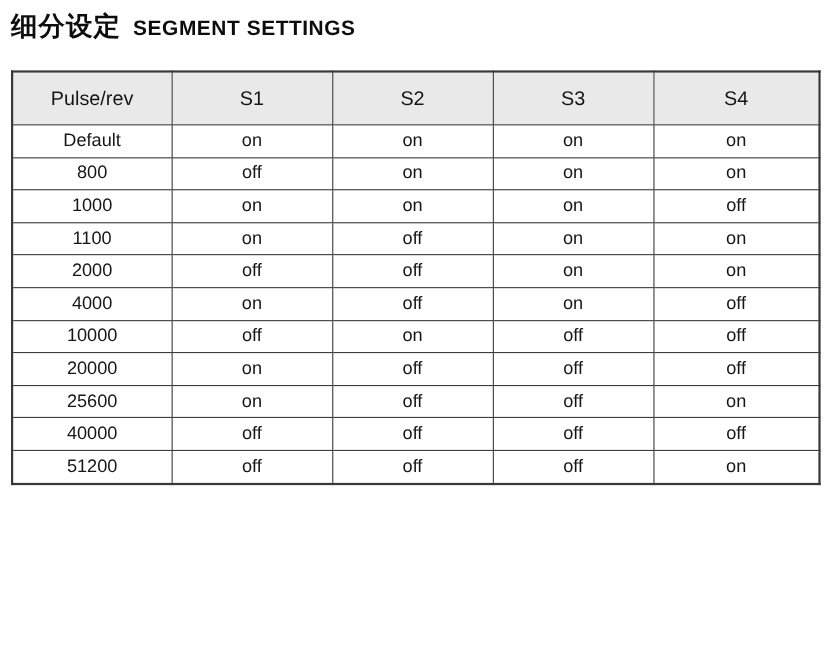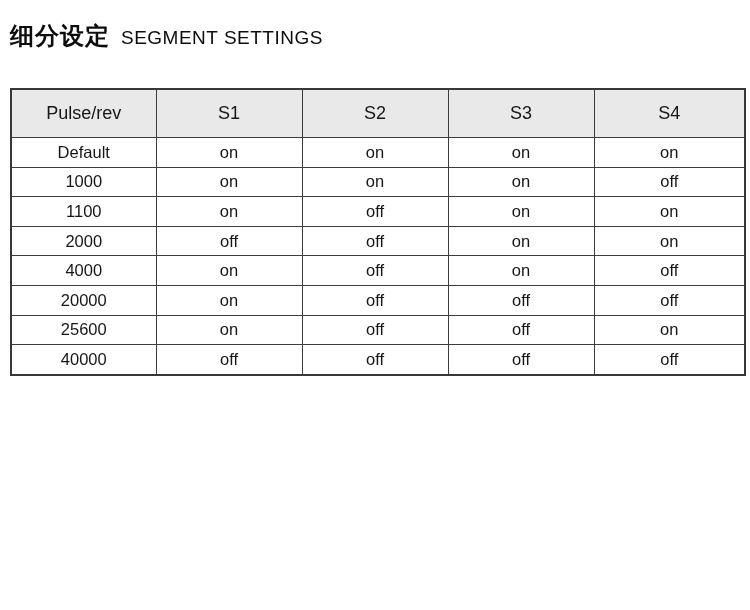--- a/index.html
+++ b/index.html
@@ -9,46 +9,46 @@
     width: 750px;
     height: 610px;
     overflow: hidden;
     font-family: "Liberation Sans", "DejaVu Sans", sans-serif;
     color: #131313;
   }
   .page {
     box-sizing: border-box;
     width: 750px;
     height: 610px;
-    padding: 18px 6px 0 8px;
+    padding: 6px 6px 0 8px;
   }
   .title {
     display: flex;
     align-items: baseline;
     gap: 11px;
     margin: 2px 0 0 2px;
     height: 32px;
   }
   .title-zh {
     font-size: 24px;
     font-weight: 700;
     letter-spacing: 1px;
     color: #0d0d0d;
   }
   .title-en {
     font-size: 19px;
-    font-weight: 400;
+    font-weight: 700;
     letter-spacing: 0.5px;
     color: #0d0d0d;
   }
   table.seg-table {
     border-collapse: collapse;
     table-layout: fixed;
     width: 734px;
-    margin: 36px 0 0 2px;
+    margin: 24px 0 0 2px;
     border: 2px solid #383838;
   }
   .seg-table th, .seg-table td {
     border: 1.5px solid #3c3c3c;
     text-align: center;
     vertical-align: middle;
     padding: 0;
     overflow: hidden;
     white-space: nowrap;
   }
@@ -101,20 +101,27 @@
     </thead>
     <tbody>
         <tr>
           <td>Default</td>
           <td>on</td>
           <td>on</td>
           <td>on</td>
           <td>on</td>
         </tr>
         <tr>
+          <td>800</td>
+          <td>off</td>
+          <td>on</td>
+          <td>on</td>
+          <td>on</td>
+        </tr>
+        <tr>
           <td>1000</td>
           <td>on</td>
           <td>on</td>
           <td>on</td>
           <td>off</td>
         </tr>
         <tr>
           <td>1100</td>
           <td>on</td>
           <td>off</td>
@@ -129,36 +136,50 @@
           <td>on</td>
         </tr>
         <tr>
           <td>4000</td>
           <td>on</td>
           <td>off</td>
           <td>on</td>
           <td>off</td>
         </tr>
         <tr>
+          <td>10000</td>
+          <td>off</td>
+          <td>on</td>
+          <td>off</td>
+          <td>off</td>
+        </tr>
+        <tr>
           <td>20000</td>
           <td>on</td>
           <td>off</td>
           <td>off</td>
           <td>off</td>
         </tr>
         <tr>
           <td>25600</td>
           <td>on</td>
           <td>off</td>
           <td>off</td>
           <td>on</td>
         </tr>
         <tr>
           <td>40000</td>
           <td>off</td>
           <td>off</td>
           <td>off</td>
           <td>off</td>
         </tr>
+        <tr>
+          <td>51200</td>
+          <td>off</td>
+          <td>off</td>
+          <td>off</td>
+          <td>on</td>
+        </tr>
       </tbody>
   </table>
 
 </div>
 
 </body></html>

